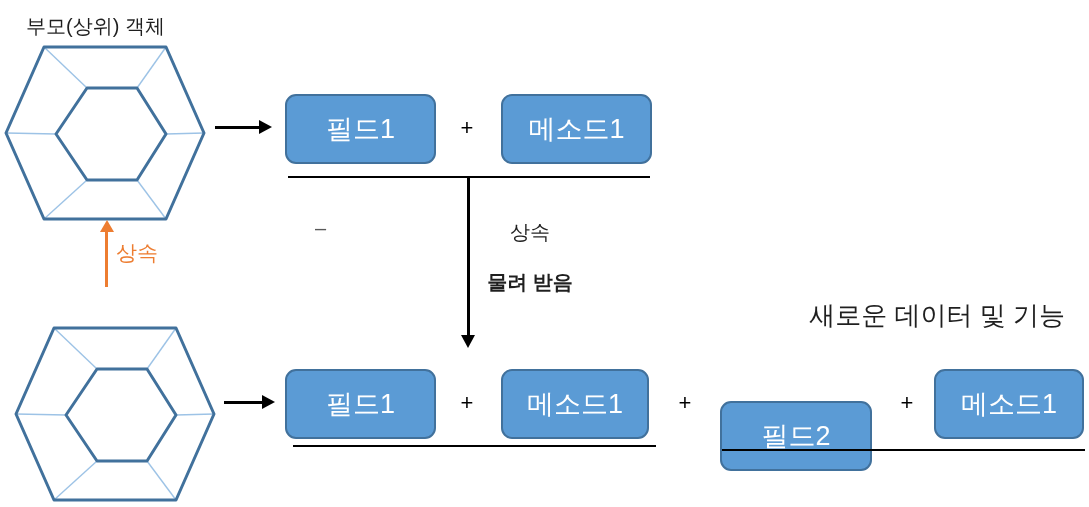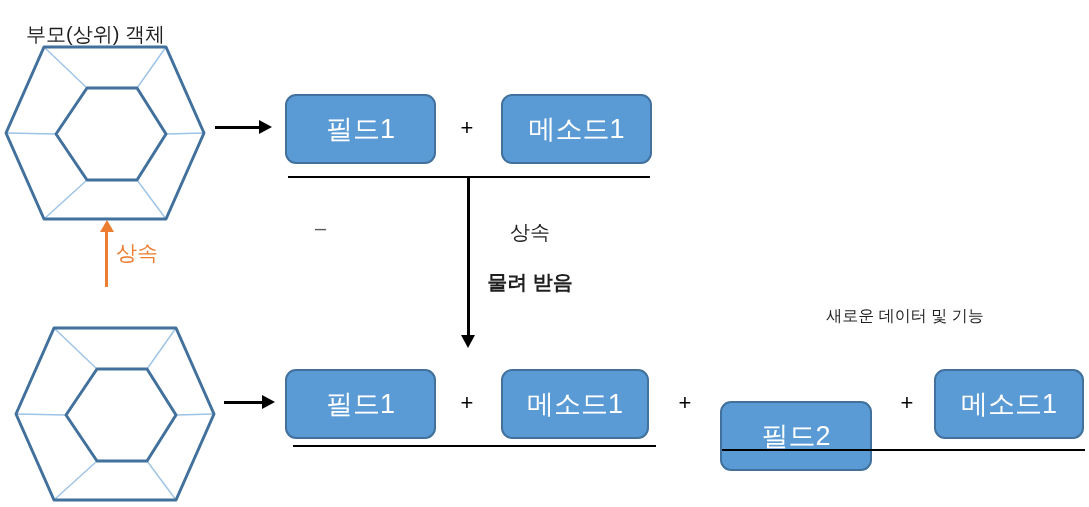--- a/index.html
+++ b/index.html
@@ -27,23 +27,23 @@
   .center-text { text-align: center; }
 
   .orange-lbl {
     color: var(--inheritance-arrow, #ed7d31);
     font-size: 21px;
     white-space: nowrap;
   }
 
   .note {
     color: #1f1f1f;
-    font-size: 16px;
+    font-size: 26px;
     line-height: 27px;
-    text-align: center;
+    text-align: right;
   }
 
   
   .member-box {
     position: absolute;
     height: 66px;
     background: var(--box-fill, #5b9bd5);
     border: 2px solid var(--box-border, #41719c);
     border-radius: 11px;
     color: var(--box-text, #ffffff);
@@ -121,21 +121,21 @@
     fill: none;
     stroke: var(--hex-connector, #9dc3e6);
     stroke-width: 1.4;
   }
 </style>
 </head>
 <body>
 
 <div class="canvas">
 
-  <div class="abs lbl" style="left:26px; top:21px;">부모(상위) 객체</div>
+  <div class="abs lbl" style="left:26px; top:13px;">부모(상위) 객체</div>
 
   <svg class="abs" style="left:4px; top:45px;" width="202" height="176" viewBox="0 0 202 176">
     <line class="hex-conn" x1="2" y1="88" x2="52" y2="89"></line>
     <line class="hex-conn" x1="200" y1="88" x2="162" y2="89"></line>
     <line class="hex-conn" x1="40" y1="2" x2="83" y2="43"></line>
     <line class="hex-conn" x1="162" y1="2" x2="133" y2="43"></line>
     <line class="hex-conn" x1="40" y1="174" x2="83" y2="135"></line>
     <line class="hex-conn" x1="162" y1="174" x2="133" y2="135"></line>
     <polygon class="hex-outline" points="2,88 40,2 162,2 200,88 162,174 40,174"></polygon>
     <polygon class="hex-outline" points="52,89 83,43 133,43 162,89 133,135 83,135"></polygon>

